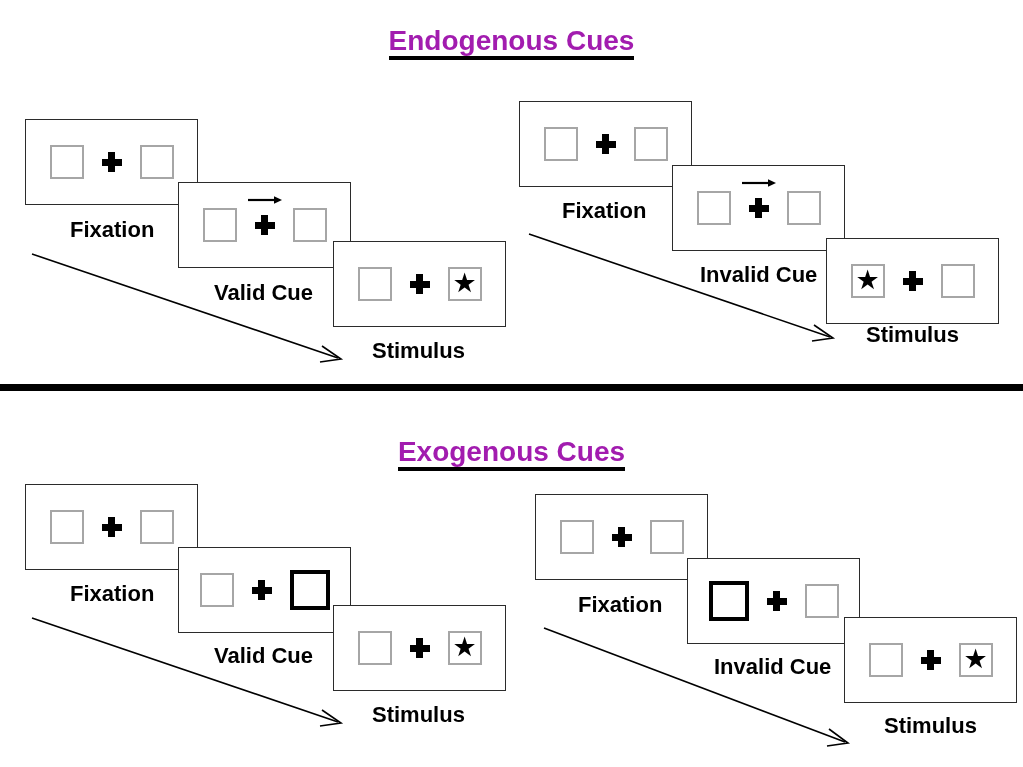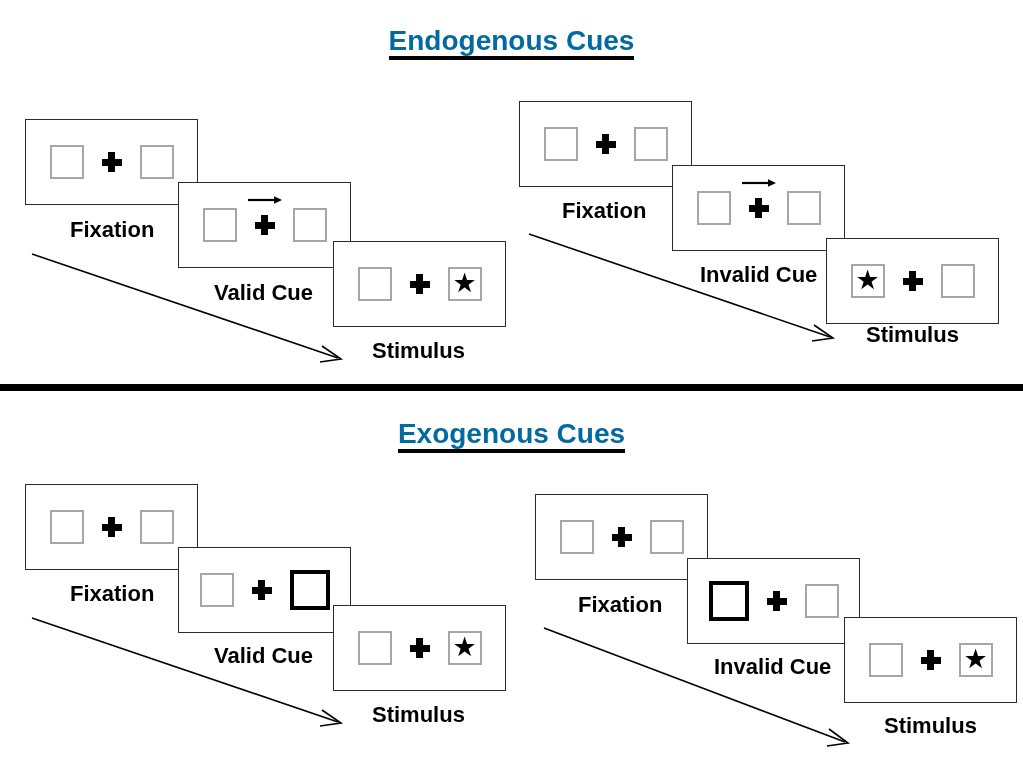--- a/index.html
+++ b/index.html
@@ -19,21 +19,21 @@
   }
 
   
   .section-title {
     position: absolute;
     width: 1023px;
     left: 0;
     text-align: center;
     font-size: 28px;
     font-weight: bold;
-    color: #0369a1;
+    color: #a21caf;
     letter-spacing: 0px;
   }
   .section-title span {
     display: inline-block;
     border-bottom: 4px solid #000000;
     padding-bottom: 1px;
     line-height: 1.05;
   }
 
   
@@ -235,21 +235,21 @@
 
   <div class="time-arrow" style="left:525px; top:230px;">
     <svg width="320" height="120" viewBox="0 0 320 120">
       <line x1="4" y1="4" x2="305" y2="107" stroke="#000" stroke-width="1.6"></line>
       <polyline points="289,95 308,108 287,111" fill="none" stroke="#000" stroke-width="1.6"></polyline>
     </svg>
   </div>
 
   <div class="divider" style="top:384px;"></div>
 
-  <div class="section-title" style="top:418px;">
+  <div class="section-title" style="top:436px;">
     <span>Exogenous Cues</span>
   </div>
 
   <div class="frame" style="left:25px; top:484px; width:173px; height:86px;">
     <div class="frame-inner">
       <div class="pbox thin"></div>
       <div class="plus"></div>
       <div class="pbox thin"></div>
     </div>
   </div>

